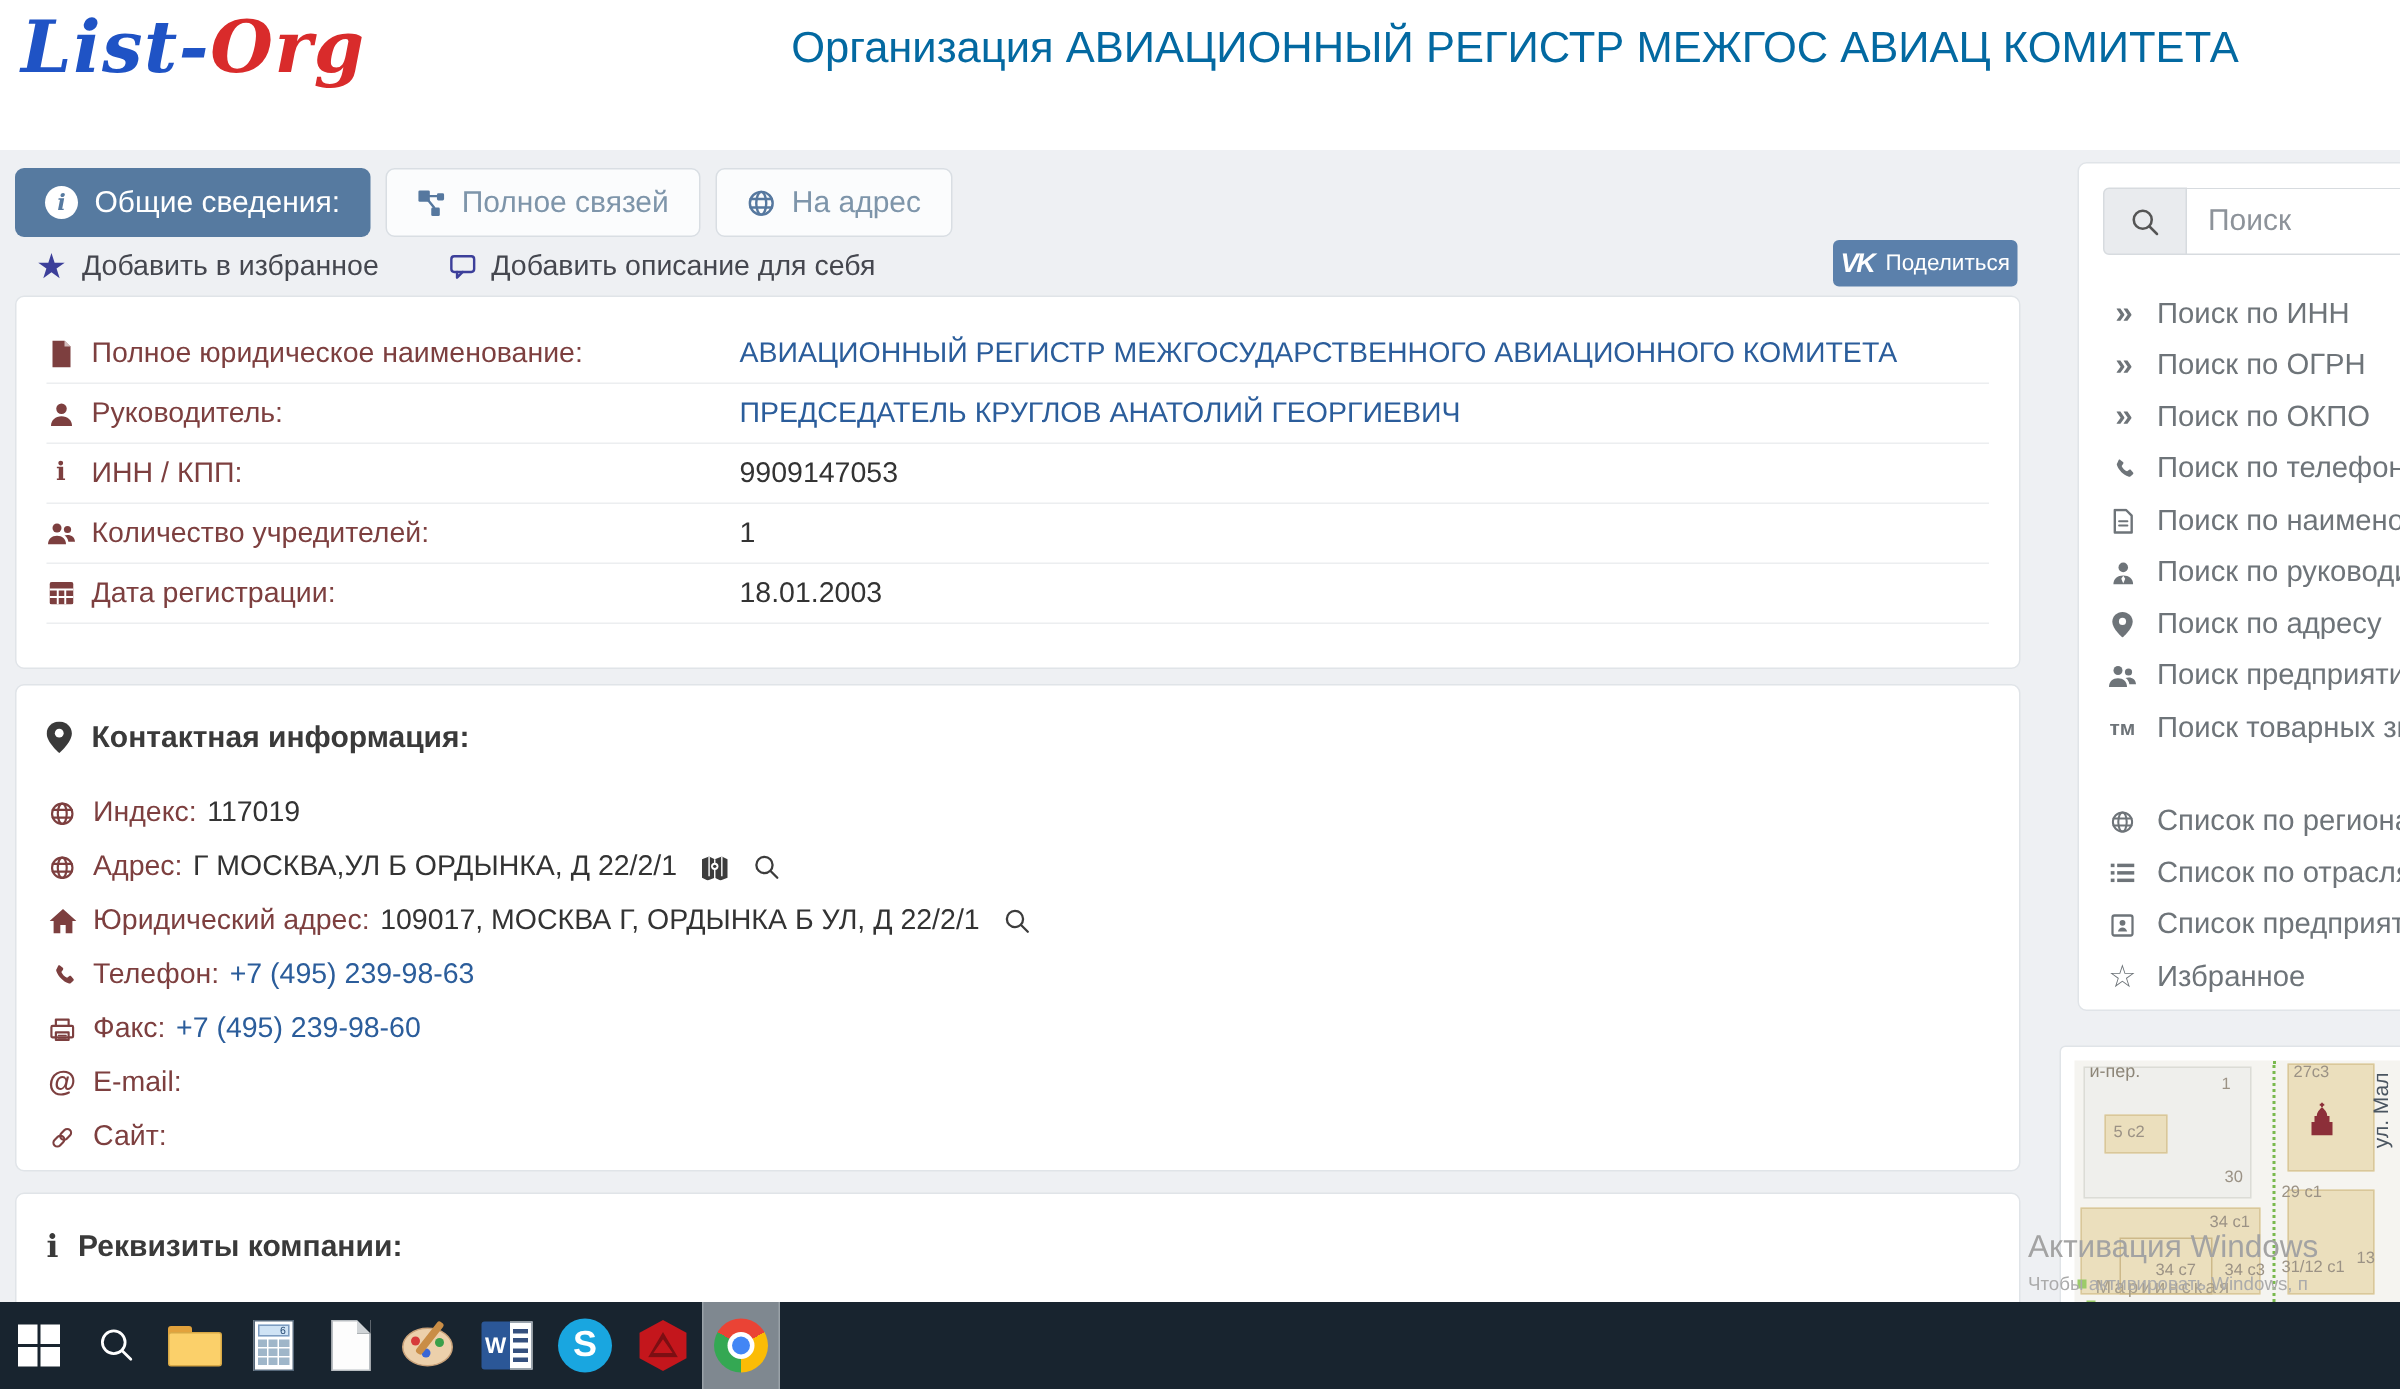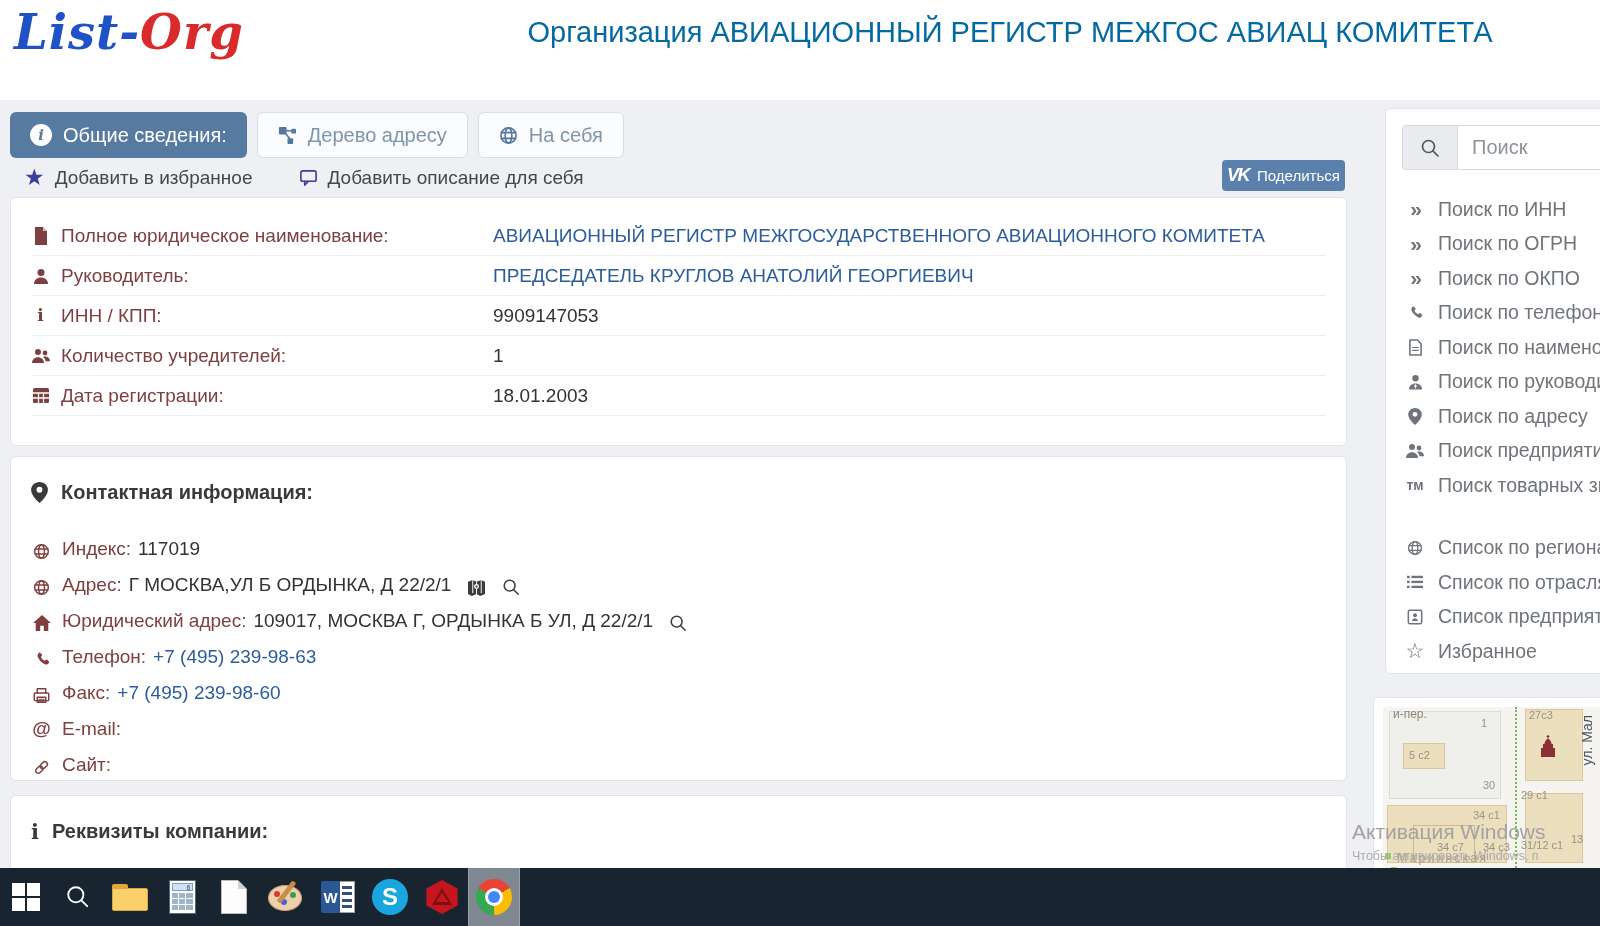--- a/index.html
+++ b/index.html
@@ -36,24 +36,24 @@
   
   .panel{position:absolute;background:#fff;border:1px solid #e0e4e8;border-radius:6px;box-sizing:border-box;}
   #panel-general{left:10px;top:197px;width:1337px;height:249px;padding:18px 20px 0;}
   .grow{display:flex;align-items:center;height:39px;border-bottom:1px solid #eceef0;font-size:19px;}
   .glabel{width:462px;color:#7d3f3f;display:flex;align-items:center;gap:11px;flex-shrink:0;}
   .gicon{width:19px;display:inline-flex;justify-content:center;color:#7d3f3f;flex-shrink:0;}
   .i-glyph{font-family:"DejaVu Serif",serif;font-weight:bold;font-size:17px;line-height:1;}
   .gvalue{color:#333;}
   a.link{color:#2b5d9b;text-decoration:none;cursor:pointer;}
   #panel-contacts{left:10px;top:456px;width:1337px;height:325px;padding:20px 20px 0;}
-  .sec-head{display:flex;align-items:center;gap:13px;font-size:20px;font-weight:bold;color:#3a3a3a;
+  .sec-head{display:flex;gap:13px;font-size:20px;font-weight:bold;color:#3a3a3a;
             margin:4px 0 20px;}
   .sec-ico{display:inline-flex;color:#3a3a3a;}
-  .crow{display:flex;align-items:flex-end;height:36px;font-size:19px;color:#333;}
+  .crow{display:flex;align-items:center;height:36px;font-size:19px;color:#333;}
   .cicon{width:21px;display:flex;justify-content:center;color:#7d3f3f;margin-right:10px;flex-shrink:0;}
   .clabel{color:#7d3f3f;margin-right:7px;white-space:nowrap;}
   .inline-ico{display:inline-flex;color:#3c3c3c;margin-left:16px;cursor:pointer;}
   #panel-requisites{left:10px;top:795px;width:1337px;height:131px;padding:20px 20px 0;}
   
   #sidebar{left:1385px;top:108px;width:292px;height:566px;padding:16px 0 0 16px;}
   .search-row{display:flex;height:45px;margin-bottom:22px;width:276px;}
   .search-btn{width:56px;background:#e9ebee;border:1px solid #d7dbdf;border-radius:4px 0 0 4px;
               display:flex;align-items:center;justify-content:center;color:#555;cursor:pointer;box-sizing:border-box;}
   .search-input{flex:1;border:1px solid #d7dbdf;border-left:none;border-radius:0 4px 4px 0;
@@ -148,31 +148,31 @@
             <g fill="currentColor">
               <rect x="1" y="1" width="8" height="8" rx="1"></rect>
               <rect x="14" y="3" width="5" height="5" rx="1"></rect>
               <rect x="10" y="13" width="6" height="6" rx="1"></rect>
             </g>
             <g class="svg-stroke" stroke-width="1.4">
               <path d="M9 5h5M8 8l4 5"></path>
             </g>
           </svg>
       </span>
-      <span>Дерево адресу</span>
+      <span>Полное связей</span>
     </div>
     <div class="tab inactive">
       <span class="tab-icon">
         <svg width="19" height="19" viewBox="0 0 20 20" class="svg-stroke">
             <circle cx="10" cy="10" r="8"></circle>
             <ellipse cx="10" cy="10" rx="3.5" ry="8"></ellipse>
             <path d="M2.5 7h15M2.5 13h15"></path>
           </svg>
       </span>
-      <span>На себя</span>
+      <span>На адрес</span>
     </div>
   </div>
 
   <div class="fav-row">
     <div class="fav-item">
       <span class="star-ico">★</span>
       <span>Добавить в избранное</span>
     </div>
     <div class="fav-item">
       <span class="bubble-ico">

